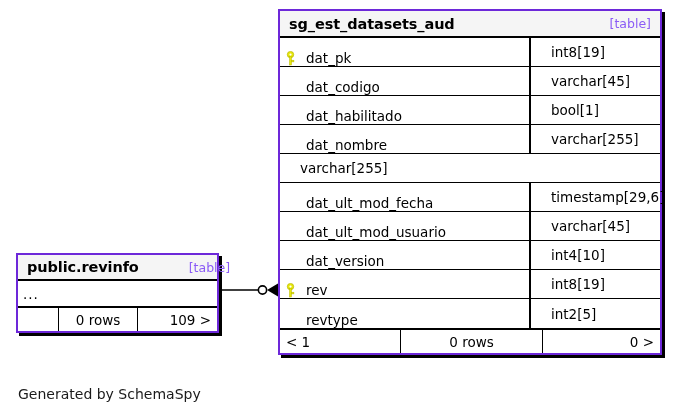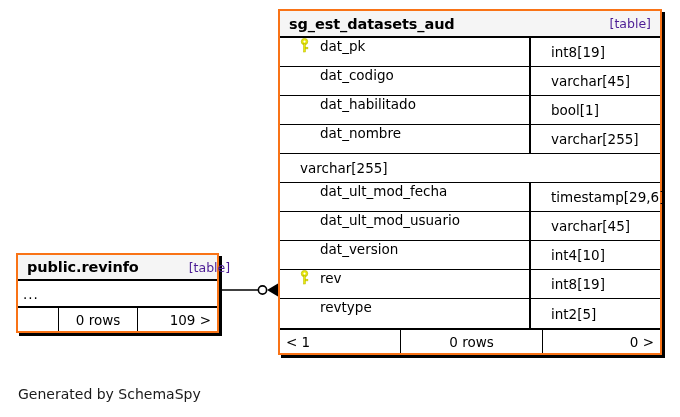--- a/index.html
+++ b/index.html
@@ -15,61 +15,61 @@
     font-family: "DejaVu Sans", "Liberation Sans", sans-serif;
     color: #000000;
     -webkit-font-smoothing: none;
   }
 
   
   .entity {
     position: absolute;
     box-sizing: border-box;
     background: #ffffff;
-    border: 2px solid #f97316;
+    border: 2px solid #6d28d9;
     box-shadow: 3px 3px 0 0 #000000;
   }
   .entity-header {
     display: flex;
     align-items: center;
     justify-content: space-between;
     box-sizing: border-box;
     background: #f5f5f5;
     border-bottom: 2px solid #000000;
     padding: 0 9px;
     height: 27px;
   }
   .entity-title {
     font-weight: bold;
     font-size: 14.5px;
     letter-spacing: -0.1px;
     white-space: nowrap;
   }
   .entity-kind {
     font-size: 12.5px;
-    color: #4c1d95;
+    color: #8b5cf6;
     white-space: nowrap;
     margin-left: 10px;
   }
 
   .col-row {
     display: flex;
     align-items: stretch;
     box-sizing: border-box;
     height: 29px;
     border-bottom: 1px solid #000000;
   }
   .col-row:last-of-type { border-bottom: none; }
 
   .col-name {
     display: flex;
-    align-items: flex-start;
+    align-items: flex-end;
     box-sizing: border-box;
     flex: 0 0 251px;
-    padding-left: 18px;
+    padding-left: 4px;
     font-size: 13.5px;
     border-right: 2px solid #000000;
     white-space: nowrap;
   }
   .col-type {
     display: flex;
     align-items: center;
     box-sizing: border-box;
     flex: 1 1 auto;
     padding-left: 20px;

